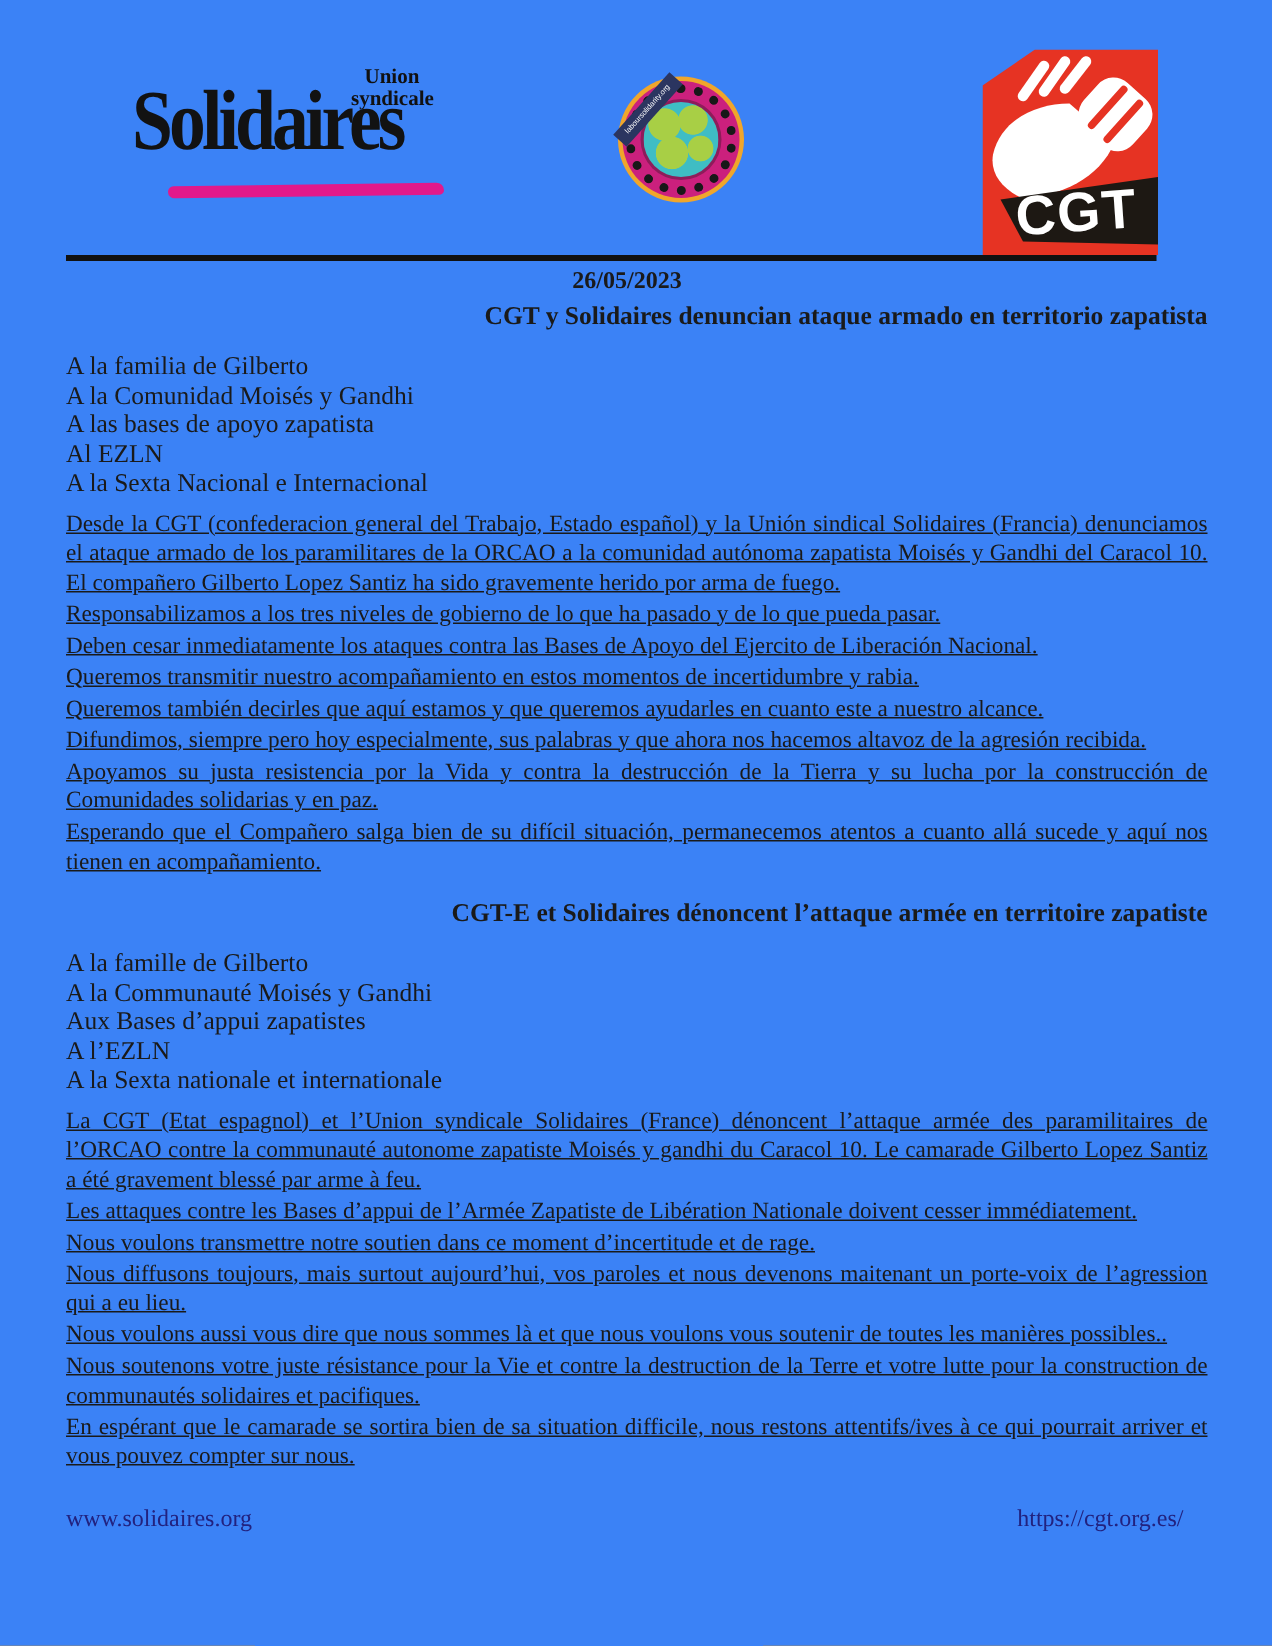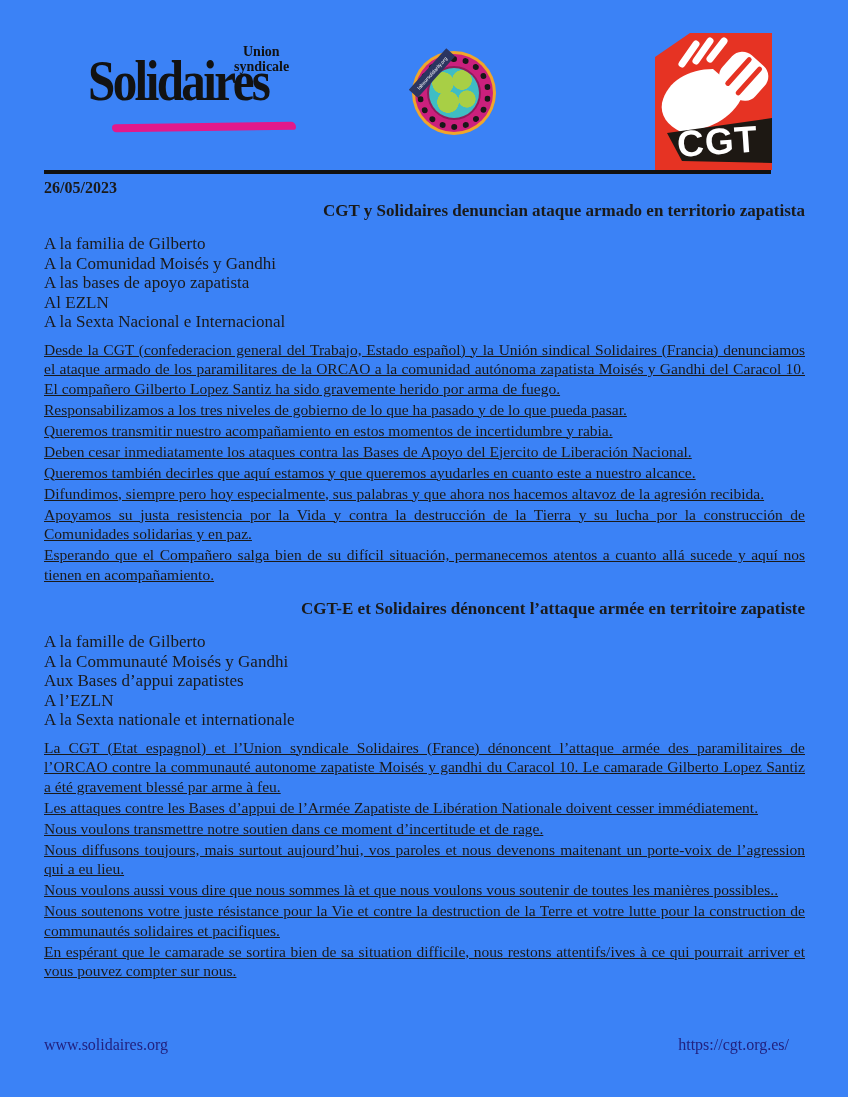--- a/index.html
+++ b/index.html
@@ -57,30 +57,30 @@
     display: flex; align-items: center; justify-content: center;
   }
   .globe-ribbon span { color: #ffffff; font-family: "Liberation Sans", sans-serif; font-size: 5px; white-space: nowrap; }
 
   .cgt-logo { position: absolute; left: 655px; top: 33px; width: 117px; height: 137px; }
 
   
   .rule { margin: 0 0 0 44px; width: 727px; height: 4px; background: #111; }
 
   .content { padding: 0 43px 0 44px; }
-  .date-line { text-align: left; font-weight: bold; font-size: 16px; margin: 5px 13px 0 0; }
+  .date-line { text-align: center; font-weight: bold; font-size: 16px; margin: 5px 13px 0 0; }
   .sec-title { font-size: 17px; font-weight: bold; text-align: right; margin: 4px 0 0 0; }
   .sec-title.fr { margin-top: 15px; }
   .addressees { margin-top: 13px; font-size: 17px; line-height: 19.5px; }
   .paras { margin-top: 8px; }
   .paras p { margin: 0 0 1.5px 0; font-size: 15.5px; line-height: 19.5px; text-align: justify; text-decoration: underline; }
 
   
   .footer {
-    position: absolute; left: 44px; right: 43px; top: 1036px;
+    position: absolute; left: 44px; right: 43px; top: 1004px;
     display: flex; justify-content: space-between; align-items: baseline;
     font-size: 16px; color: #22227f;
   }
   .footer a { color: #22227f; text-decoration: none; }
   .footer .right { margin-right: 16px; }
 </style>
 </head>
 <body>
 
 <div class="page">
@@ -138,22 +138,22 @@
       <div>A la familia de Gilberto</div>
       <div>A la Comunidad Moisés y Gandhi</div>
       <div>A las bases de apoyo zapatista</div>
       <div>Al EZLN</div>
       <div>A la Sexta Nacional e Internacional</div>
     </div>
 
     <div class="paras">
       <p>Desde la CGT (confederacion general del Trabajo, Estado español) y la Unión sindical Solidaires (Francia) denunciamos el ataque armado de los paramilitares de la ORCAO a la comunidad autónoma zapatista Moisés y Gandhi del Caracol 10. El compañero Gilberto Lopez Santiz ha sido gravemente herido por arma de fuego.</p>
       <p>Responsabilizamos a los tres niveles de gobierno de lo que ha pasado y de lo que pueda pasar.</p>
+      <p>Deben cesar inmediatamente los ataques contra las Bases de Apoyo del Ejercito de Liberación Nacional.</p>
       <p>Queremos transmitir nuestro acompañamiento en estos momentos de incertidumbre y rabia.</p>
-      <p>Deben cesar inmediatamente los ataques contra las Bases de Apoyo del Ejercito de Liberación Nacional.</p>
       <p>Queremos también decirles que aquí estamos y que queremos ayudarles en cuanto este a nuestro alcance.</p>
       <p>Difundimos, siempre pero hoy especialmente, sus palabras y que ahora nos hacemos altavoz de la agresión recibida.</p>
       <p>Apoyamos su justa resistencia por la Vida y contra la destrucción de la Tierra y su lucha por la construcción de Comunidades solidarias y en paz.</p>
       <p>Esperando que el Compañero salga bien de su difícil situación, permanecemos atentos a cuanto allá sucede y aquí nos tienen en acompañamiento.</p>
     </div>
 
     <h2 class="sec-title fr">CGT-E et Solidaires dénoncent l’attaque armée en territoire zapatiste</h2>
 
     <div class="addressees">
       <div>A la famille de Gilberto</div>

